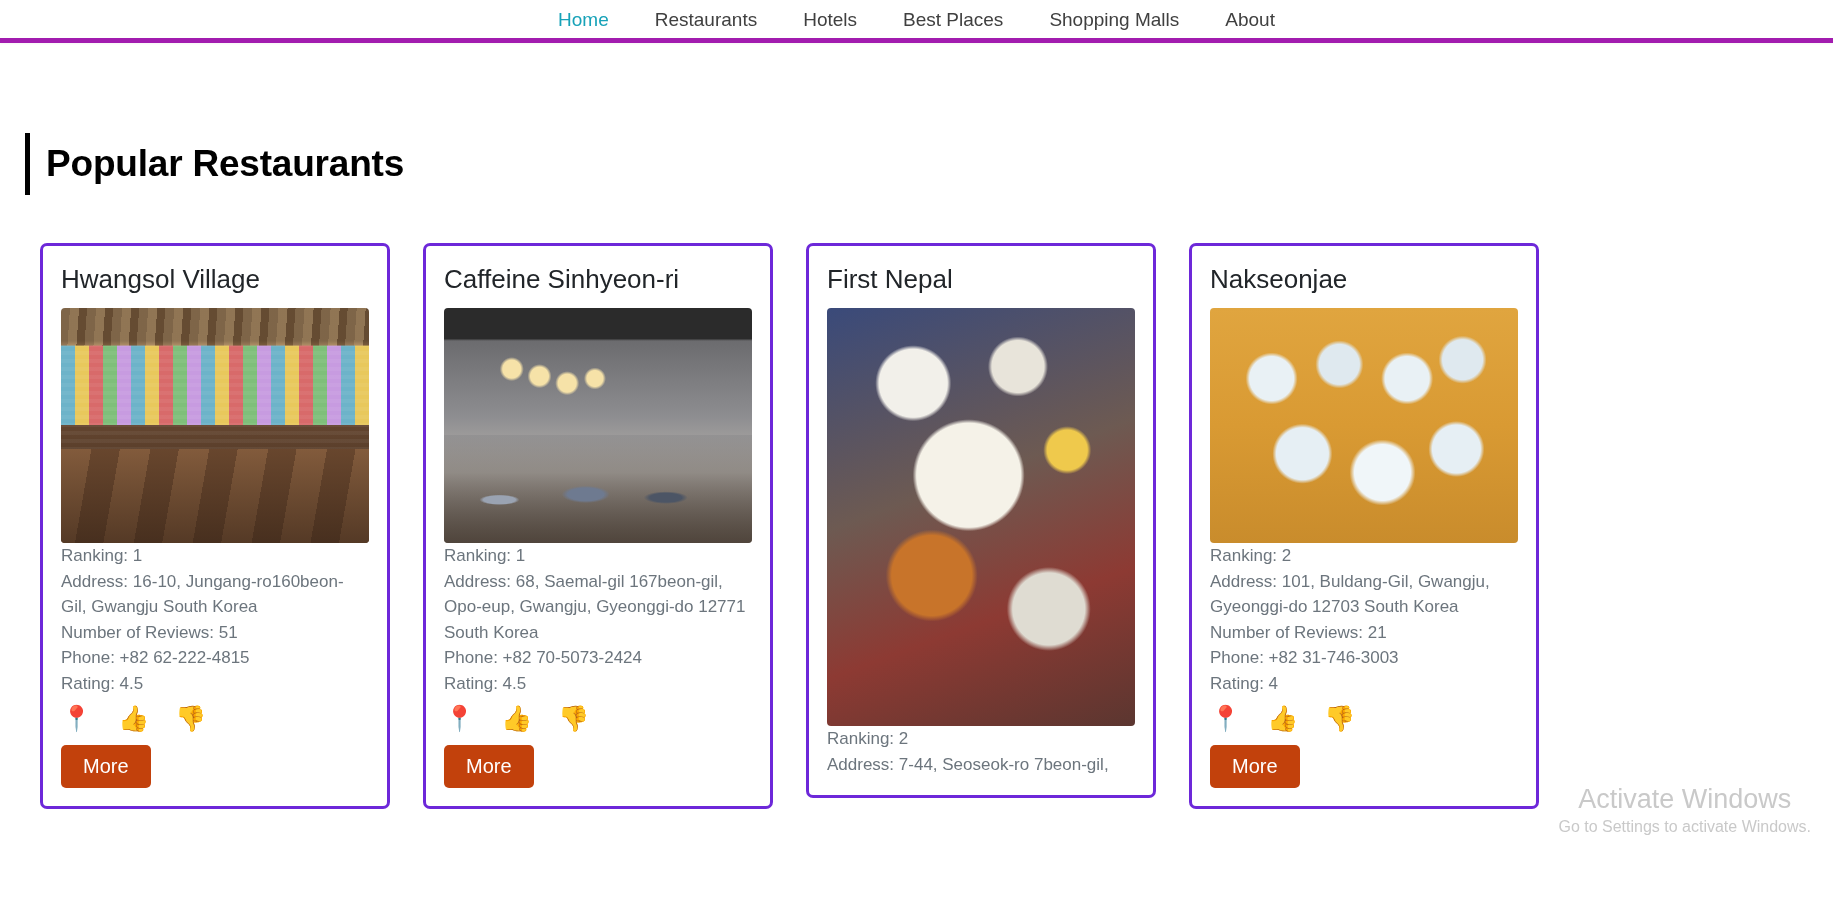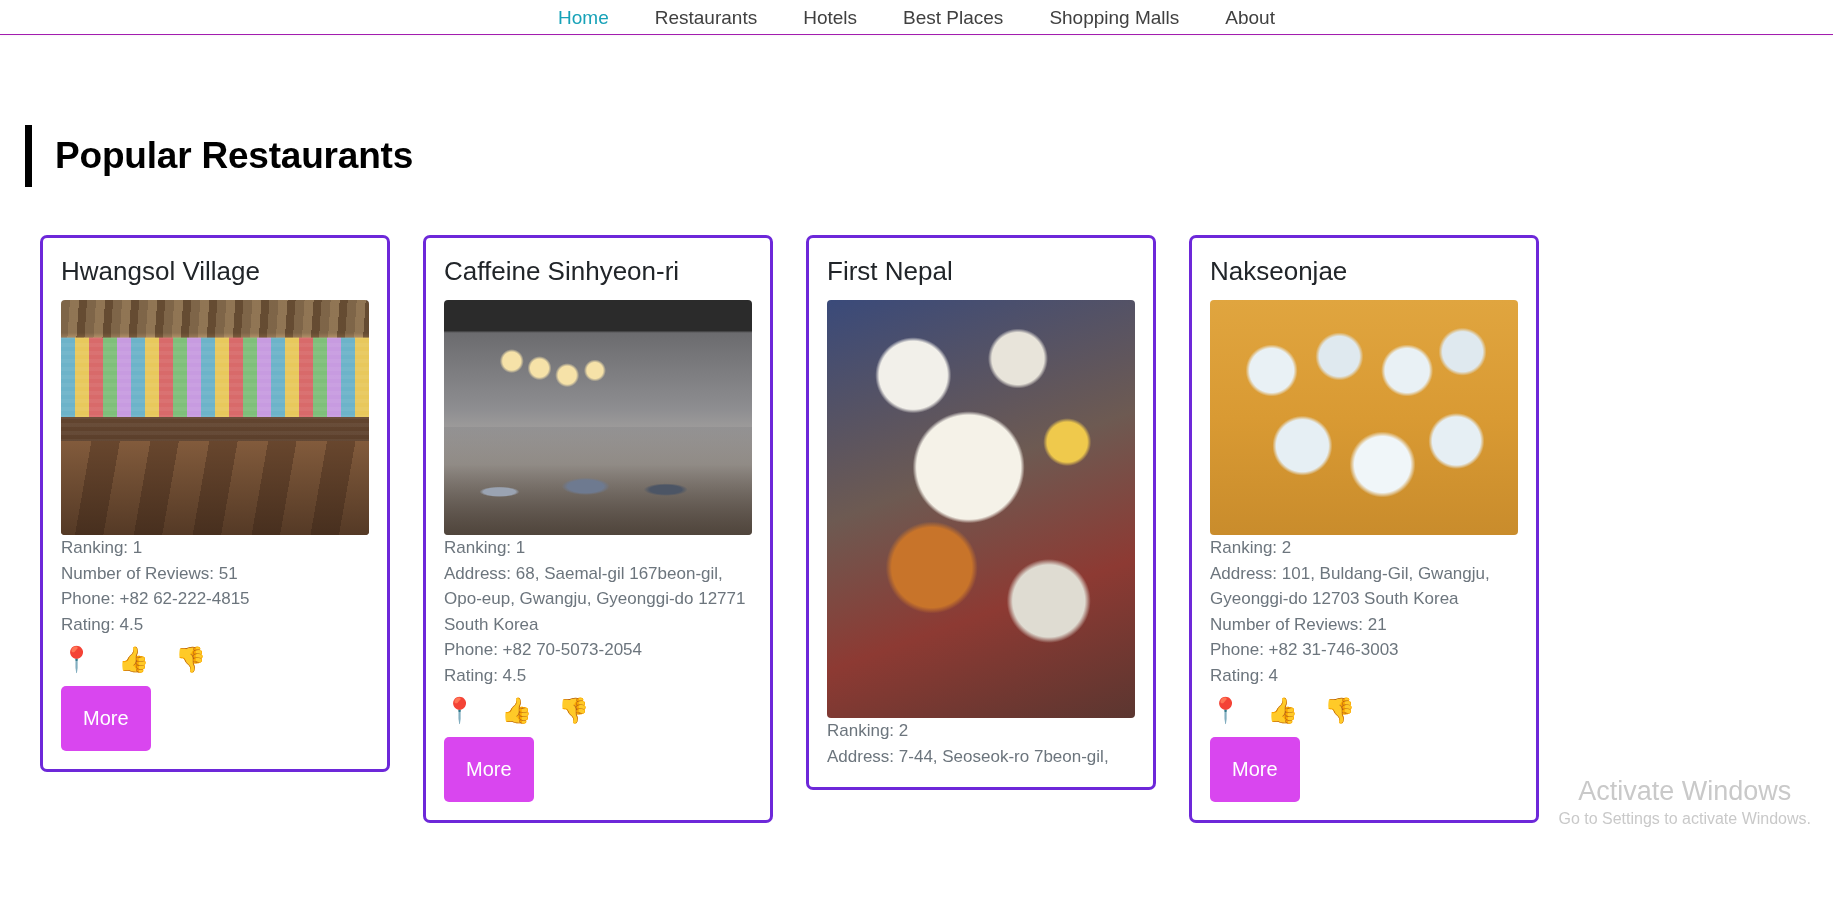--- a/index.html
+++ b/index.html
@@ -6,23 +6,23 @@
   html, body {
     margin: 0; padding: 0;
     width: 1833px; height: 912px;
     overflow: hidden;
     background: #ffffff;
     font-family: "Liberation Sans", sans-serif;
   }
 
   
   .navbar {
-    height: 35px;
+    height: 43px;
     background: #ffffff;
-    border-bottom: 1px solid #a21caf;
+    border-bottom: 5px solid #a21caf;
     box-shadow: 0 1px 2px rgba(0,0,0,0.04);
     display: flex;
     align-items: center;
     justify-content: center;
     position: relative;
   }
   .nav-list {
     display: flex;
     align-items: center;
     gap: 0px;
@@ -43,22 +43,22 @@
   .page {
     padding: 0;
     background: #fff;
     height: 865px;
     position: relative;
   }
 
   .section-head {
     margin-top: 90px;
     margin-left: 25px;
-    border-left: 7px solid #000000;
-    padding-left: 23px;
+    border-left: 5px solid #000000;
+    padding-left: 16px;
     height: 62px;
     display: flex;
     align-items: center;
   }
   .section-title {
     font-size: 37px;
     font-weight: bold;
     color: #000000;
     letter-spacing: -0.2px;
     margin: 0;
@@ -169,26 +169,26 @@
     gap: 26px;
     margin-top: 10px;
     font-size: 25px;
     line-height: 1;
   }
   .reaction { cursor: pointer; }
 
   .more-btn {
     margin-top: 14px;
     display: inline-block;
-    background: #d946ef;
+    background: #c2410c;
     color: #fff;
     border: none;
     border-radius: 5px;
     font-size: 20px;
-    padding: 21px 22px;
+    padding: 10px 22px;
     cursor: pointer;
     font-family: "Liberation Sans", sans-serif;
   }
 
   
   .watermark {
     position: absolute;
     right: 22px;
     bottom: 160px;
     text-align: center;
@@ -229,39 +229,40 @@
     <h1 class="section-title">Popular Restaurants</h1>
   </div>
 
   <div class="cards-row">
 
     <div class="card">
       <h2 class="card-title">Hwangsol Village</h2>
       <div class="card-img photo-1"></div>
       <div class="card-meta">
         <div>Ranking: 1</div>
+        <div>Address: 16-10, Jungang-ro160beon-Gil, Gwangju South Korea</div>
         <div>Number of Reviews: 51</div>
         <div>Phone: +82 62-222-4815</div>
         <div>Rating: 4.5</div>
       </div>
       <div class="reactions">
         <span class="reaction">📍</span>
         <span class="reaction">👍</span>
         <span class="reaction">👎</span>
       </div>
       <button class="more-btn">More</button>
     </div>
 
     <div class="card">
       <h2 class="card-title">Caffeine Sinhyeon-ri</h2>
       <div class="card-img photo-2"></div>
       <div class="card-meta">
         <div>Ranking: 1</div>
         <div>Address: 68, Saemal-gil 167beon-gil, Opo-eup, Gwangju, Gyeonggi-do 12771 South Korea</div>
-        <div>Phone: +82 70-5073-2054</div>
+        <div>Phone: +82 70-5073-2424</div>
         <div>Rating: 4.5</div>
       </div>
       <div class="reactions">
         <span class="reaction">📍</span>
         <span class="reaction">👍</span>
         <span class="reaction">👎</span>
       </div>
       <button class="more-btn">More</button>
     </div>
 

